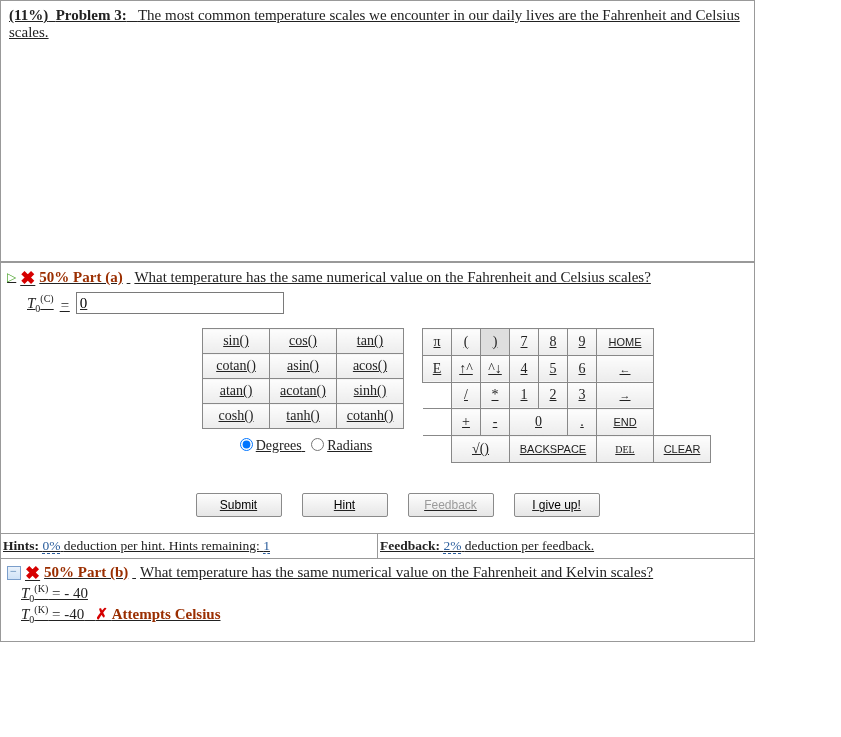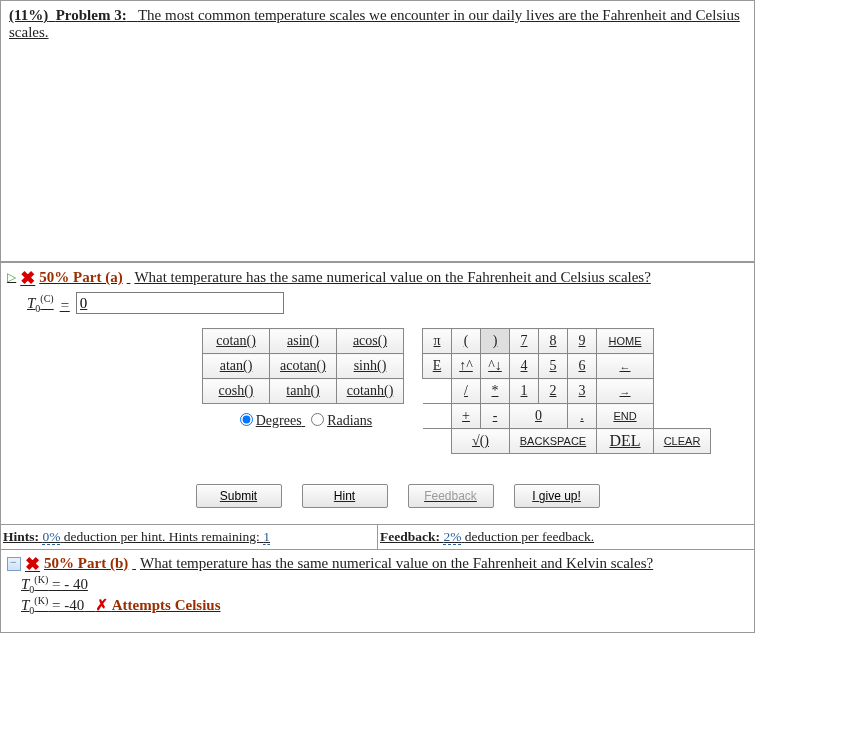--- a/index.html
+++ b/index.html
@@ -139,20 +139,25 @@
           <span>T</span><span class="sub">0</span><span class="sup">(C)</span>
         </span>
         <span>=</span>
         <input class="answer" value="0" style="">
       </div>
 
       <div class="keypad-wrap">
         <div>
           <table class="kp fn">
             <tbody>
+                <tr>
+              <td>sin()</td>
+              <td>cos()</td>
+              <td>tan()</td>
+            </tr>
             <tr>
               <td>cotan()</td>
               <td>asin()</td>
               <td>acos()</td>
             </tr>
             <tr>
               <td>atan()</td>
               <td>acotan()</td>
               <td>sinh()</td>
             </tr>
@@ -203,21 +208,21 @@
             <td class="sm">+</td>
             <td class="sm">-</td>
             <td class="sm" colspan="2">0</td>
             <td class="sm">.</td>
             <td class="home">END</td>
           </tr>
           <tr>
             <td class="sm" style="border-left:none;border-bottom:none;background:none"></td>
             <td class="sm" colspan="2">√()</td>
             <td class="lg" colspan="3">BACKSPACE</td>
-            <td class="sm" style="font-size:16px">DEL</td>
+            <td class="sm" style="font-size:10px">DEL</td>
             <td class="home">CLEAR</td>
           </tr>
         </tbody>
           </table>
       </div>
 
       <div class="actions">
         <button class="act">Submit</button>
         <button class="act">Hint</button>
         <button class="act" disabled="">Feedback</button>

